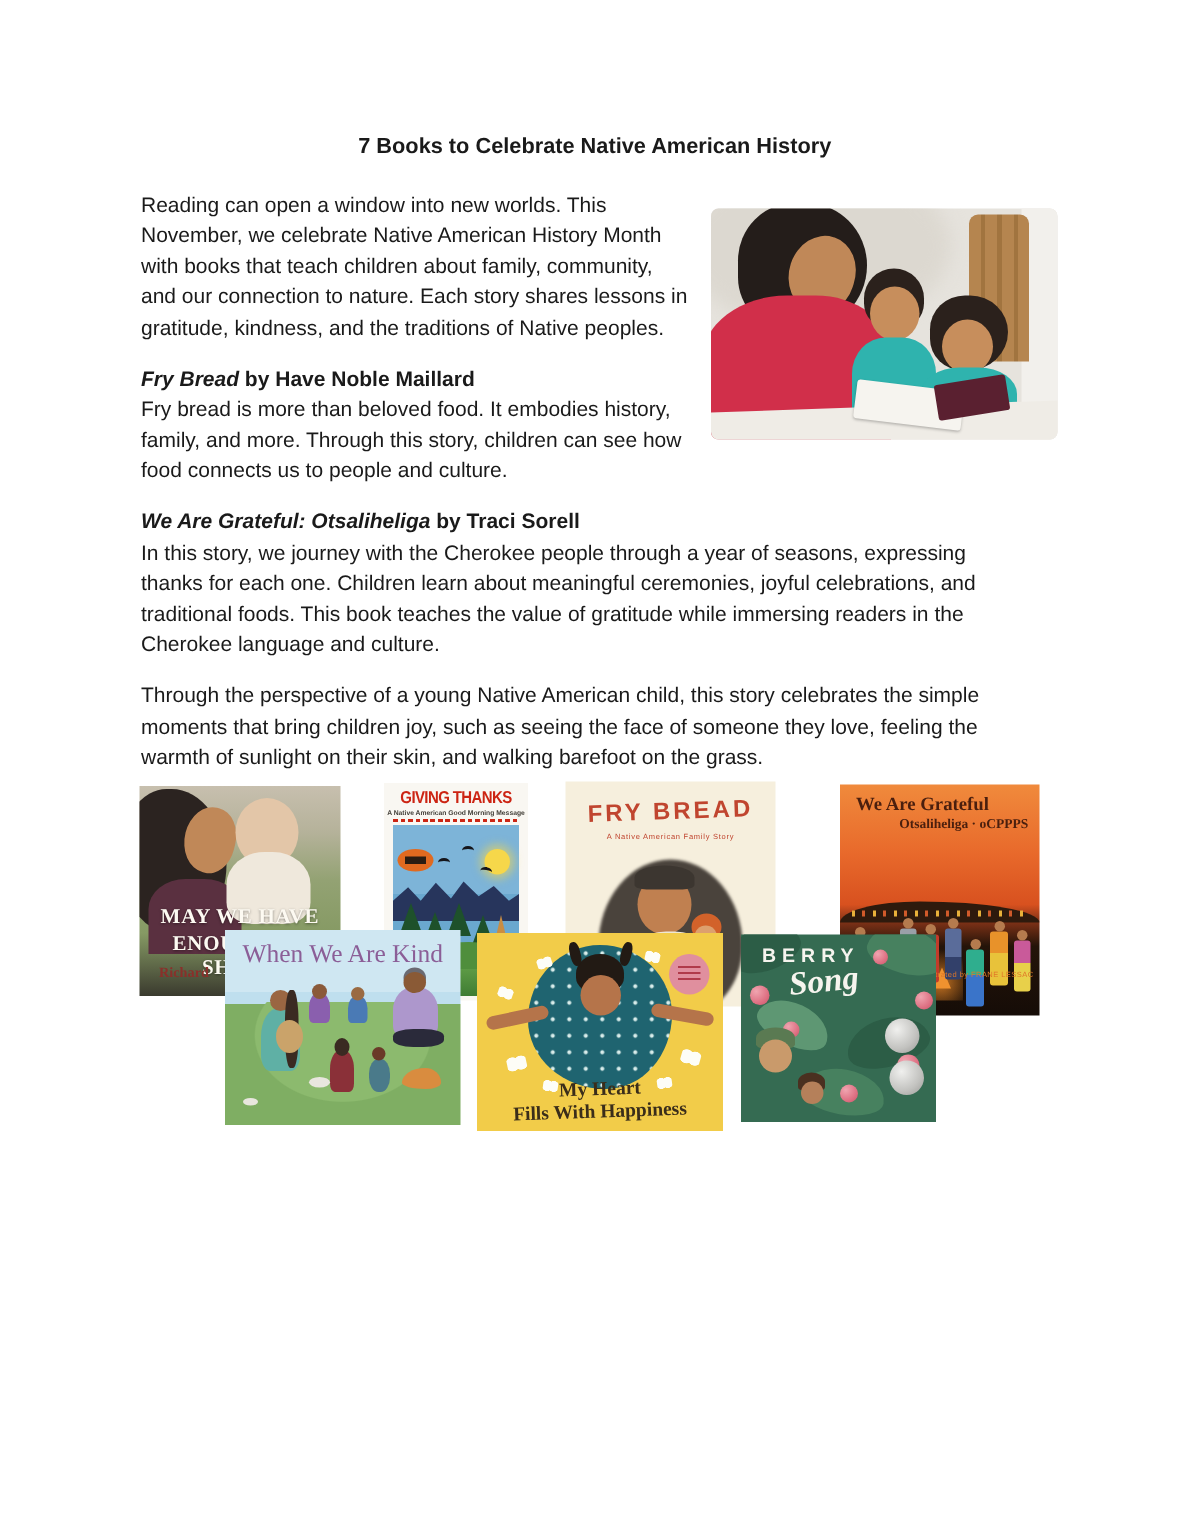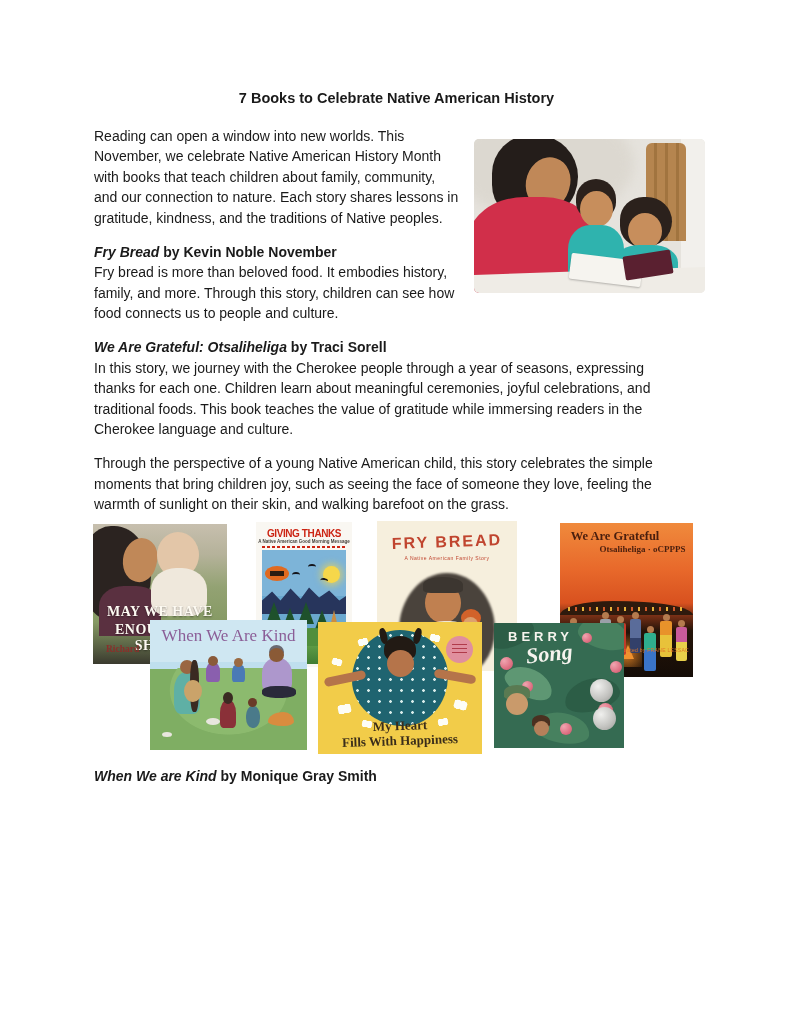--- a/index.html
+++ b/index.html
@@ -43,21 +43,21 @@
 
     <h1 class="title">7 Books to Celebrate Native American History</h1>
 
     <p class="body" style="width:382px;">Reading can open a window into new worlds. This
 November, we celebrate Native American History Month
 with books that teach children about family, community,
 and our connection to nature. Each story shares lessons in
 gratitude, kindness, and the traditions of Native peoples.</p>
 
     <div>
-      <p class="heading"><span class="bt">Fry Bread</span><span> by Kevin Noble November</span></p>
+      <p class="heading"><span class="bt">Fry Bread</span><span> by Have Noble Maillard</span></p>
       <p class="body" style="width:382px;">Fry bread is more than beloved food. It embodies history,
 family, and more. Through this story, children can see how
 food connects us to people and culture.</p>
     </div>
 
     <div>
       <p class="heading"><span class="bt">We Are Grateful: Otsaliheliga</span><span> by Traci Sorell</span></p>
       <p class="body">In this story, we journey with the Cherokee people through a year of seasons, expressing
 thanks for each one. Children learn about meaningful ceremonies, joyful celebrations, and
 traditional foods. This book teaches the value of gratitude while immersing readers in the
@@ -195,21 +195,20 @@
         <div class="seal" style="left:96px;top:56px;width:23px;height:23px;"></div>
         <div class="seal" style="left:99px;top:84px;width:23px;height:23px;"></div>
         <div class="abs" style="left:10px;top:62px;width:26px;height:14px;background:#5a7a52;border-radius:50% 50% 20% 20%;"></div>
         <div class="abs" style="left:12px;top:70px;width:22px;height:22px;border-radius:50%;background:#c99a6b;"></div>
         <div class="abs" style="left:38px;top:92px;width:18px;height:12px;background:#4a3020;border-radius:50% 50% 20% 20%;"></div>
         <div class="abs" style="left:40px;top:98px;width:15px;height:15px;border-radius:50%;background:#b5805a;"></div>
       </div>
     </div>
 
     <div>
-      <p class="heading"><span class="bt">When We are Kind</span><span> by Monique Gray Smith</span></p>
     </div>
 
 
   </div>
 
   <div class="photo">
     <div class="abs" style="left:-20px;top:-30px;width:180px;height:110px;background:#dcd8d0;border-radius:50%;filter:blur(6px);"></div>
     <div class="abs" style="right:0;top:0;width:24px;height:154px;background:#f2f0ec;"></div>
     <div class="abs" style="left:172px;top:4px;width:40px;height:98px;border-radius:6px 6px 0 0;background:repeating-linear-gradient(90deg,#b5854f 0 8px,#a1743f 8px 11px);"></div>
     <div class="abs" style="left:18px;top:-4px;width:86px;height:86px;background:#241d1a;border-radius:48% 52% 55% 45%;"></div>

